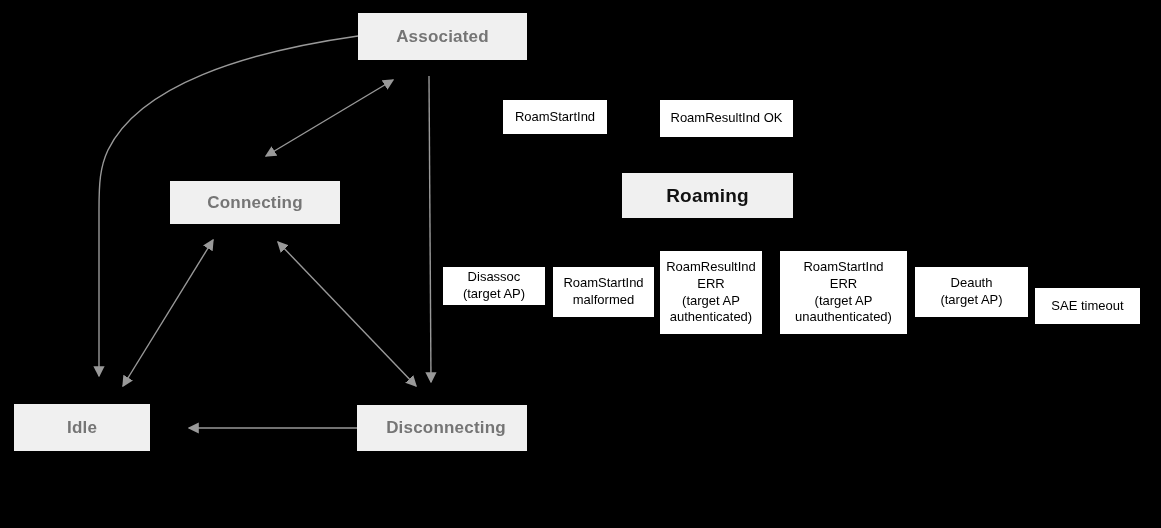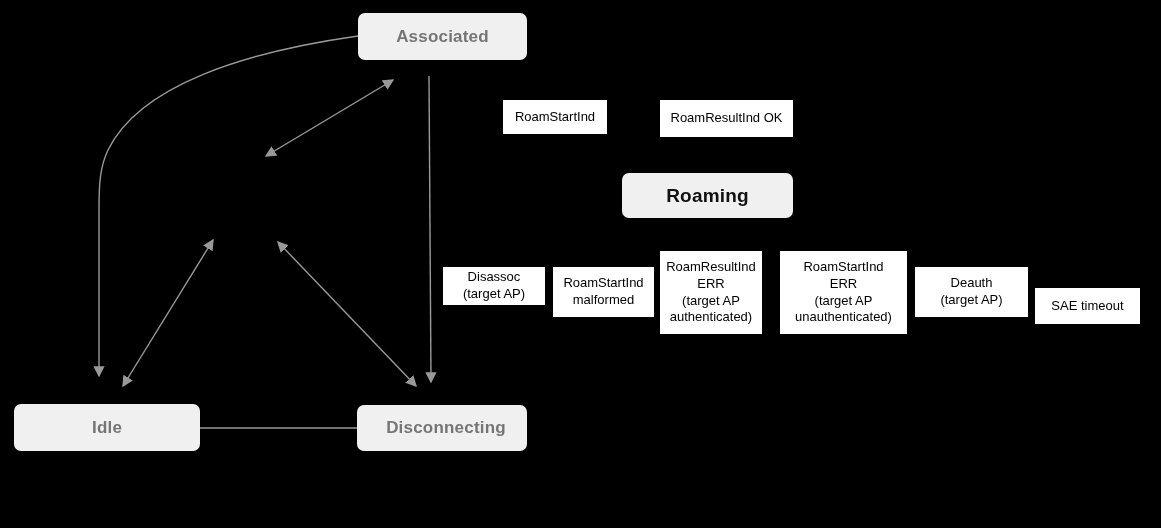--- a/index.html
+++ b/index.html
@@ -22,21 +22,21 @@
     overflow: hidden;
   }
   .arrows {
     position: absolute;
     left: 0; top: 0;
     width: 1161px; height: 528px;
   }
   .state {
     position: absolute;
     background: var(--state-fill);
-    border-radius: 7px;
+    border-radius: 0;
     display: flex;
     align-items: center;
     justify-content: center;
     font-weight: bold;
     font-size: 17px;
     color: var(--state-label);
     letter-spacing: 0.2px;
   }
   .state.roaming {
     color: var(--roaming-label);
@@ -51,21 +51,21 @@
     justify-content: center;
     text-align: center;
     font-size: 13px;
     line-height: 1.3;
     white-space: pre-line;
   }
   
   #st-associated    { left: 358px; top: 13px;  width: 169px; height: 47px; }
   #st-connecting    { left: 170px; top: 181px; width: 170px; height: 43px; }
   #st-roaming       { left: 622px; top: 173px; width: 171px; height: 45px; }
-  #st-idle          { left: 14px;  top: 404px; width: 186px; height: 47px; }
+  #st-idle          { left: 14px;  top: 404px; width: 136px; height: 47px; }
   #st-disconnecting { left: 357px; top: 405px; width: 170px; height: 46px; padding-left: 8px; }
   
   #ev-roam-start      { left: 503px;  top: 100px; width: 104px; height: 34px; }
   #ev-roam-result-ok  { left: 660px;  top: 100px; width: 133px; height: 37px; }
   #ev-disassoc        { left: 443px;  top: 267px; width: 102px; height: 38px; }
   #ev-malformed       { left: 553px;  top: 267px; width: 101px; height: 50px; }
   #ev-result-err      { left: 660px;  top: 251px; width: 102px; height: 83px; }
   #ev-start-err       { left: 780px;  top: 251px; width: 127px; height: 83px; }
   #ev-deauth          { left: 915px;  top: 267px; width: 113px; height: 50px; }
   #ev-sae-timeout     { left: 1035px; top: 288px; width: 105px; height: 36px; }
@@ -86,20 +86,21 @@
       <path d="M266 156 L393 80" marker-start="url(#arrow)" marker-end="url(#arrow)"></path>
       <path d="M429 76 L431 382" marker-end="url(#arrow)"></path>
       <path d="M213 240 L123 386" marker-start="url(#arrow)" marker-end="url(#arrow)"></path>
       <path d="M278 242 L416 386" marker-start="url(#arrow)" marker-end="url(#arrow)"></path>
       <path d="M357 428 L189 428" marker-end="url(#arrow)"></path>
     </g>
   </svg>
 
   <div class="state" id="st-associated">Associated</div>
 
+  <div class="state" id="st-connecting">Connecting</div>
 
   <div class="state roaming" id="st-roaming">Roaming</div>
 
   <div class="state" id="st-idle">Idle</div>
 
   <div class="state" id="st-disconnecting">Disconnecting</div>
 
   <div class="event" id="ev-roam-start">RoamStartInd</div>
 
   <div class="event" id="ev-roam-result-ok">RoamResultInd OK</div>

